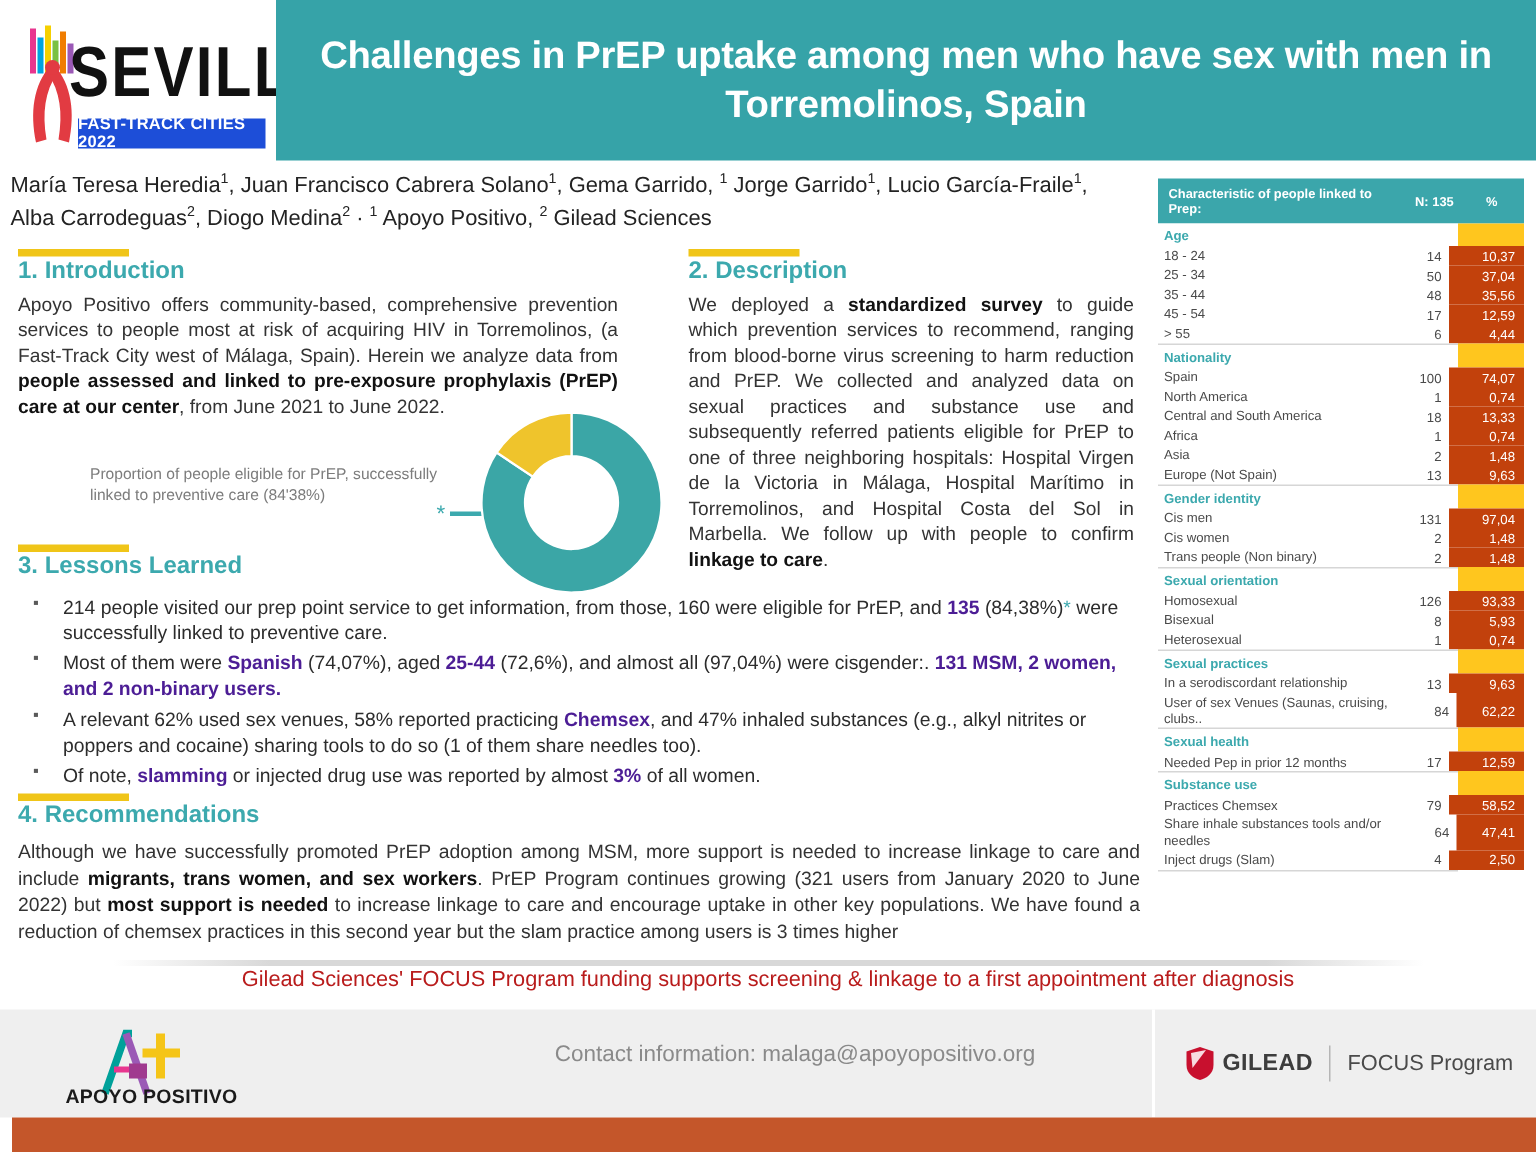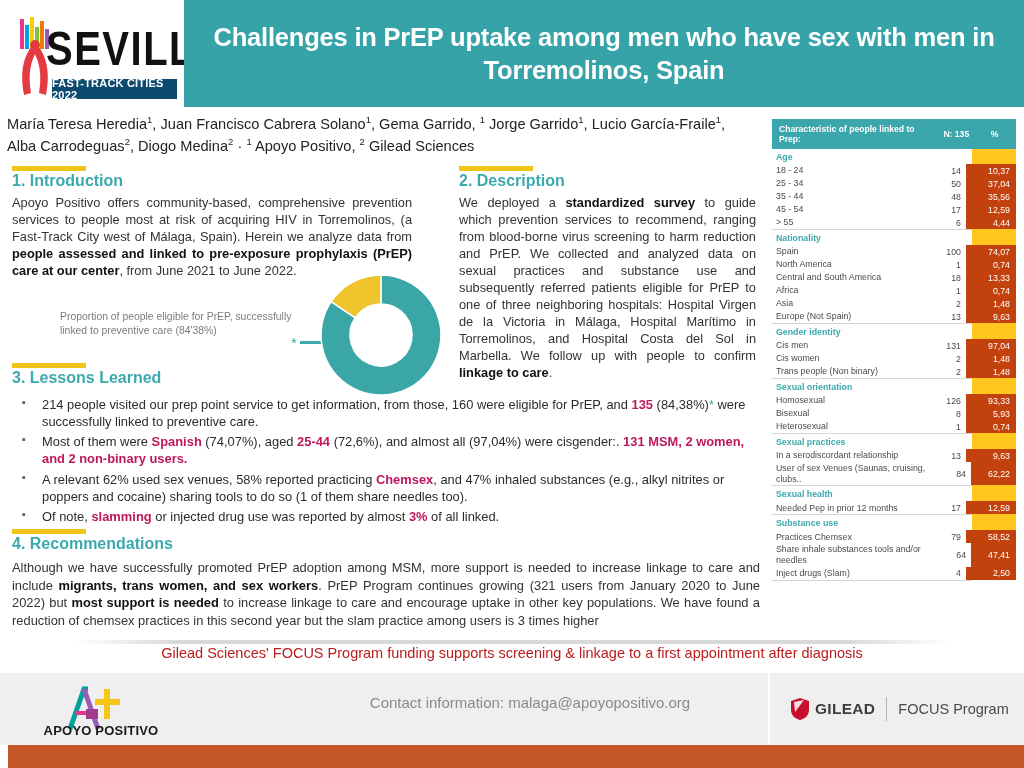--- a/index.html
+++ b/index.html
@@ -30,21 +30,21 @@
     position:absolute; left:8px; top:5px; width:172px; height:98px;
   }
   .sev-word {
     position:absolute; left:38px; top:18px;
     font-size:40px; font-weight:bold; letter-spacing:1.5px;
     color:#111; font-family:"Liberation Sans", sans-serif;
     transform: scaleY(1.18); transform-origin: left top;
   }
   .sev-sub {
     position:absolute; left:44px; top:74px; width:125px; height:20px;
-    background:#0c4a6e; color:#fff; font-size:11px; font-weight:bold;
+    background:#1d4ed8; color:#fff; font-size:11px; font-weight:bold;
     letter-spacing:0.2px; display:flex; align-items:center; justify-content:center;
   }
   .ribbon { position:absolute; left:6px; top:10px; width:44px; height:84px; }
 
   
   .authors {
     position:absolute; left:7px; top:113px; width:755px;
     font-size:14.6px; line-height:1.52; color:#232323;
   }
   .authors sup { font-size:9.5px; }
@@ -76,21 +76,21 @@
   .bullets {
     position:absolute; left:14px; top:396px; width:745px;
     font-size:12.9px; line-height:1.33; color:#2c2c2c;
     list-style:none; margin:0; padding:0;
   }
   .bullets li { position:relative; padding-left:28px; margin-bottom:3px; }
   .bullets li::before {
     content:"\25AA"; position:absolute; left:8px; top:-1px;
     color:#5a5a5a; font-size:11px;
   }
-  .bullets b { color:#be185d; }
+  .bullets b { color:#4c1d95; }
   .star { color:#3ca9ae; }
 
   
   #recBar { left:12px; top:529px; width:74px; }
   #recHead { left:12px; top:535px; }
   #recText { left:12px; top:559px; width:748px; font-size:12.9px; line-height:1.36; }
 
   
   .donut-wrap { position:absolute; left:318px; top:272px; width:126px; height:126px; }
   .donut-caption {
@@ -221,21 +221,21 @@
         </g>
     </svg>
   </div>
 
   <div class="accent-bar" id="lessBar"></div>
   <div class="sec-head" id="lessHead">3. Lessons Learned</div>
   <ul class="bullets" id="lessonBullets">
       <li><span>214 people visited our prep point service to get information, from those, 160 were eligible for PrEP, and </span><b>135</b><span> (84,38%)</span><span class="star">*</span><span> were successfully linked to preventive care.</span></li>
       <li><span>Most of them were </span><b>Spanish</b><span> (74,07%), aged </span><b>25-44</b><span> (72,6%), and almost all (97,04%) were cisgender:. </span><b>131 MSM, 2 women, and 2 non-binary users.</b></li>
       <li><span>A relevant 62% used sex venues, 58% reported practicing </span><b>Chemsex</b><span>, and 47% inhaled substances (e.g., alkyl nitrites or poppers and cocaine) sharing tools to do so (1 of them share needles too).</span></li>
-      <li><span>Of note, </span><b>slamming</b><span> or injected drug use was reported by almost </span><b>3%</b><span> of all linked.</span></li>
+      <li><span>Of note, </span><b>slamming</b><span> or injected drug use was reported by almost </span><b>3%</b><span> of all women.</span></li>
     </ul>
 
   <div class="accent-bar" id="recBar"></div>
   <div class="sec-head" id="recHead">4. Recommendations</div>
   <div class="body-text" id="recText"><span>Although we have successfully promoted PrEP adoption among MSM, more support is needed to increase linkage to care and include </span><b>migrants, trans women, and sex workers</b><span>. PrEP Program continues growing (321 users from January 2020 to June 2022) but </span><b>most support is needed</b><span> to increase linkage to care and encourage uptake in other key populations. We have found a reduction of chemsex practices in this second year but the slam practice among users is 3 times higher</span></div>
 
   <div class="tbl">
     <div class="tbl-header">
       <div class="c1">Characteristic of people linked to Prep:</div>
       <div class="c2">N: 135</div>

